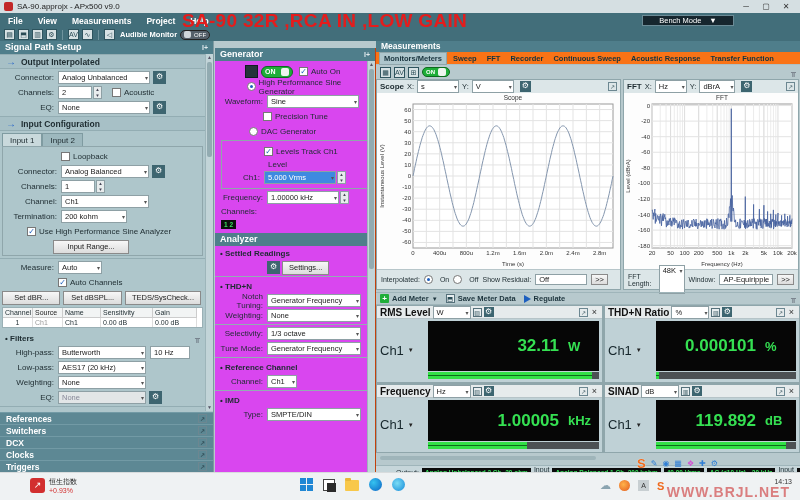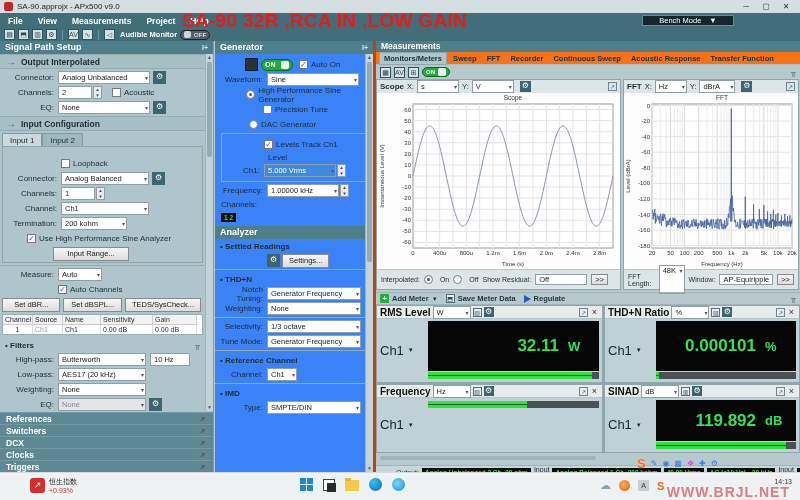--- a/index.html
+++ b/index.html
@@ -51,30 +51,30 @@
 .vscroll{position:absolute;width:8px;background:#c2d4d8;border-left:1px solid #9db5ba;}
 .vscroll .arr{height:7px;font-size:5px;text-align:center;color:#556;line-height:7px;}
 .vscroll .thumb{position:absolute;left:1px;right:1px;background:#92abb1;border-radius:2px;}
 
 
 #sps{position:absolute;left:0;top:41px;width:214px;height:431px;background:#aec6cb;border-right:1px solid #7f9ba1;}
 #sps-body{position:absolute;left:0;top:13px;right:8px;bottom:61px;overflow:hidden;}
 .tabs{display:flex;margin:2px 0 0 2px;}
 .tab{height:13px;padding:0 7px;font-size:8px;background:#9db8be;border:1px solid #7f9ba1;border-bottom:none;line-height:13px;}
 .tab.act{background:#c9d9dc;}
-.grp{border:1px solid #8fa6ab;margin:0 2px;padding-top:8px;}
+.grp{border:1px solid #8fa6ab;margin:0 2px;padding-top:1px;}
 .tbl{margin:3px 2px;border:1px solid #9ab0b5;background:#fff;font-size:7px;}
 .tbl .trh,.tbl .trd{display:flex;}
 .tbl .trh span{background:#f2f4f4;border-right:1px solid #ccc;border-bottom:1px solid #ccc;padding:1px 2px;}
 .tbl .trd span{border-right:1px solid #ddd;padding:1px 2px;}
 .c1{width:30px;}.c2{width:30px;color:#999;}.c3{width:38px;}.c4{width:52px;}.c5{width:44px;}
 #sps-sections{position:absolute;left:0;bottom:0;right:0;}
 
 
-#gen{position:absolute;left:215px;top:41px;width:161px;height:431px;background:#3b82f6;border-right:3px solid #c2410c;}
+#gen{position:absolute;left:215px;top:48px;width:161px;height:431px;background:#d946ef;border-right:1px solid #c2410c;}
 #gen .flabel{width:52px;}
 .toggle-on{width:32px;height:12px;background:#1fae39;border-radius:6px;border:1px solid #0c6b1e;color:#fff;font-size:7px;font-weight:bold;display:flex;align-items:center;padding:0 3px;gap:3px;}
 .toggle-on::after{content:"";width:8px;height:8px;background:#eef5ef;border-radius:2px;margin-left:auto;}
 .darksq{width:13px;height:13px;background:#25333a;border:1px solid #101d22;}
 .lvlbox{border:1px solid #8fa6ab;margin:2px 4px 2px 6px;padding:2px 0;}
 .chbadge{background:#0d0d0d;color:#3ae060;font-size:6.5px;padding:1px 3px;font-weight:bold;}
 
 
 #meas{position:absolute;left:376px;top:41px;width:424px;height:431px;background:#b7c9cd;}
 #meas-h{height:11px;background:#4f7e8b;color:#fff;font-weight:bold;font-size:8.5px;line-height:11px;padding:0 5px;}
@@ -352,27 +352,27 @@
         <span class="darksq"></span>
         <span style="width:3px"></span>
         <span class="toggle-on">
           <span>ON</span>
         </span>
         <span style="width:6px"></span>
         <span class="chk">✓</span>
         <span>Auto On</span>
       </div>
     <div class="frow">
-        <span class="flabel">Waveform:</span>
-        <span class="sel" style="width:92px">Sine</span>
-      </div>
-    <div class="frow">
         <span style="width:34px"></span>
         <span class="rad on"></span>
         <span>High Performance Sine Generator</span>
+      </div>
+    <div class="frow">
+        <span class="flabel">Waveform:</span>
+        <span class="sel" style="width:92px">Sine</span>
       </div>
     <div class="frow">
         <span style="width:48px"></span>
         <span class="chk"></span>
         <span>Precision Tune</span>
       </div>
     <div class="frow">
         <span style="width:34px"></span>
         <span class="rad"></span>
         <span>DAC Generator</span>
@@ -730,20 +730,24 @@
           <span class="gearbtn" style="width:10px;height:10px;line-height:9px;margin:0">⚙</span>
           <span class="popout" style="margin-left:auto">↗</span>
           <span class="xclose">×</span>
         </div>
         <div class="m-body">
           <span class="m-ch">
               <span>Ch1</span>
               <span class="dn">▼</span>
             </span>
           <span class="m-right">
+            <span class="m-display">
+                <span class="m-val">1.00005</span>
+                <span class="m-vunit">kHz</span>
+              </span>
             <span class="m-bar">
                 <span class="m-fill" style="width: 58%;"></span>
               </span>
           </span>
         </div>
       </div>
 
       <div class="meter">
         <div class="m-head">
           <span class="m-name">SINAD</span>

